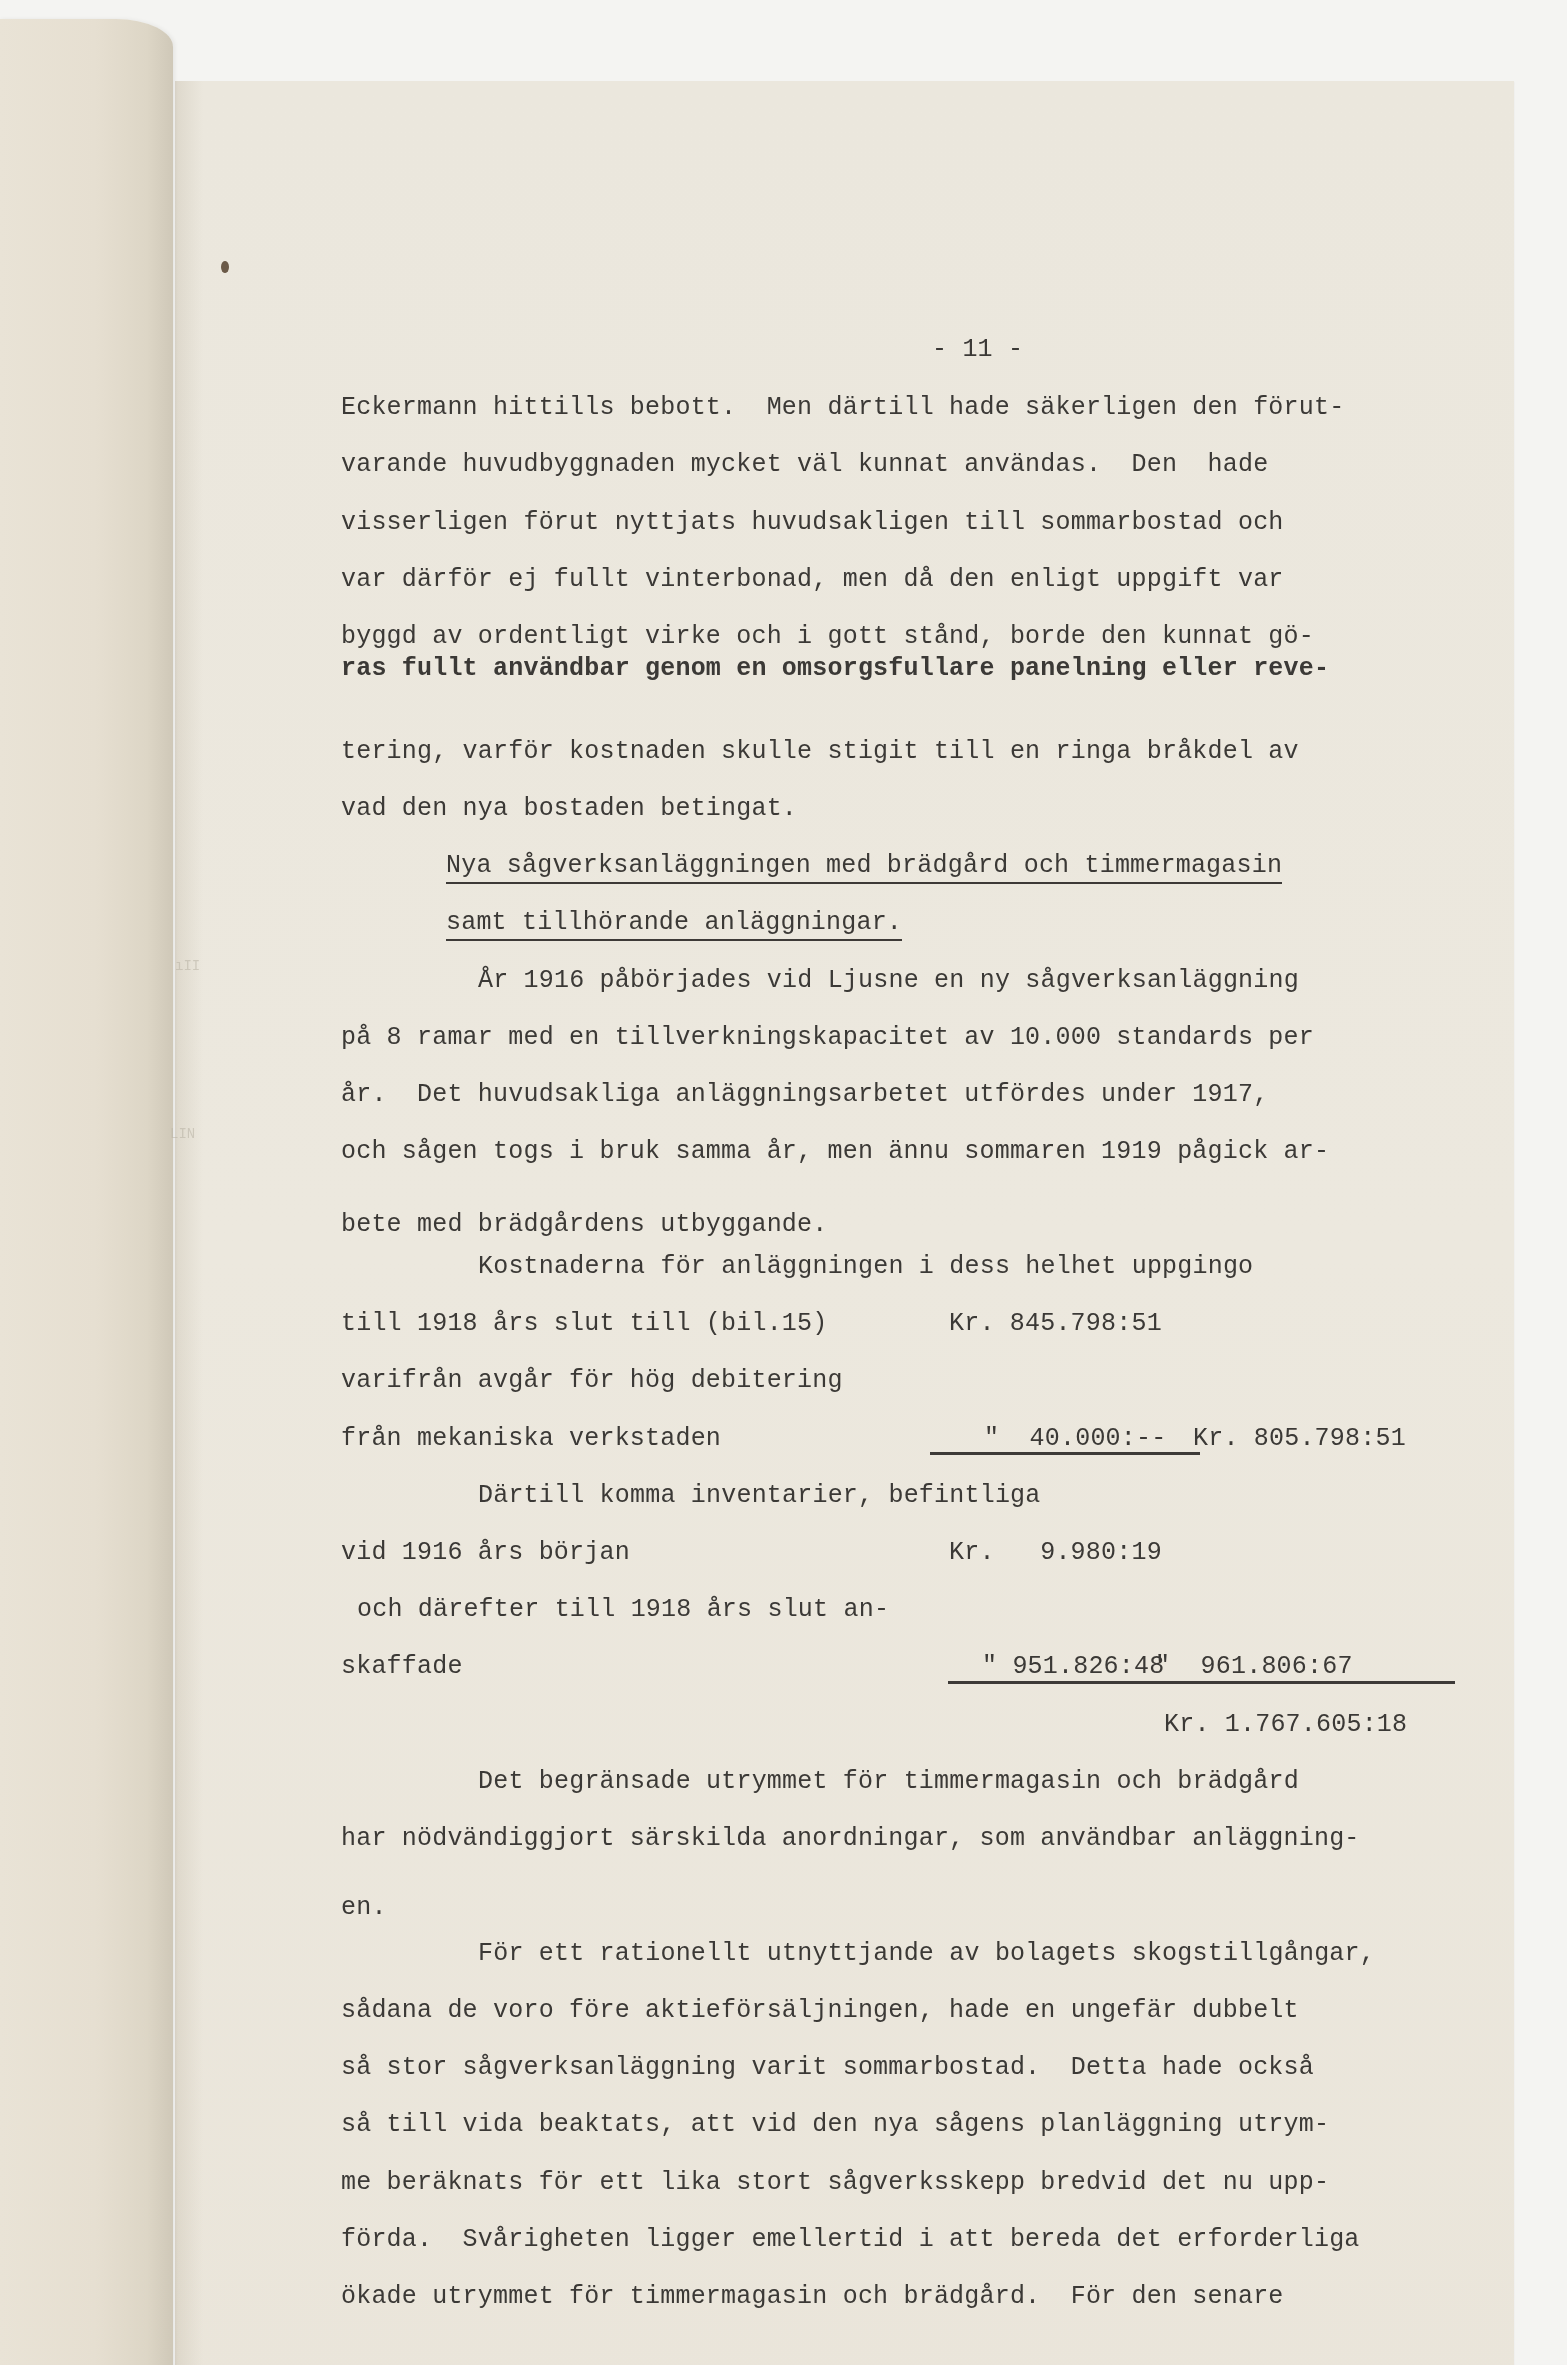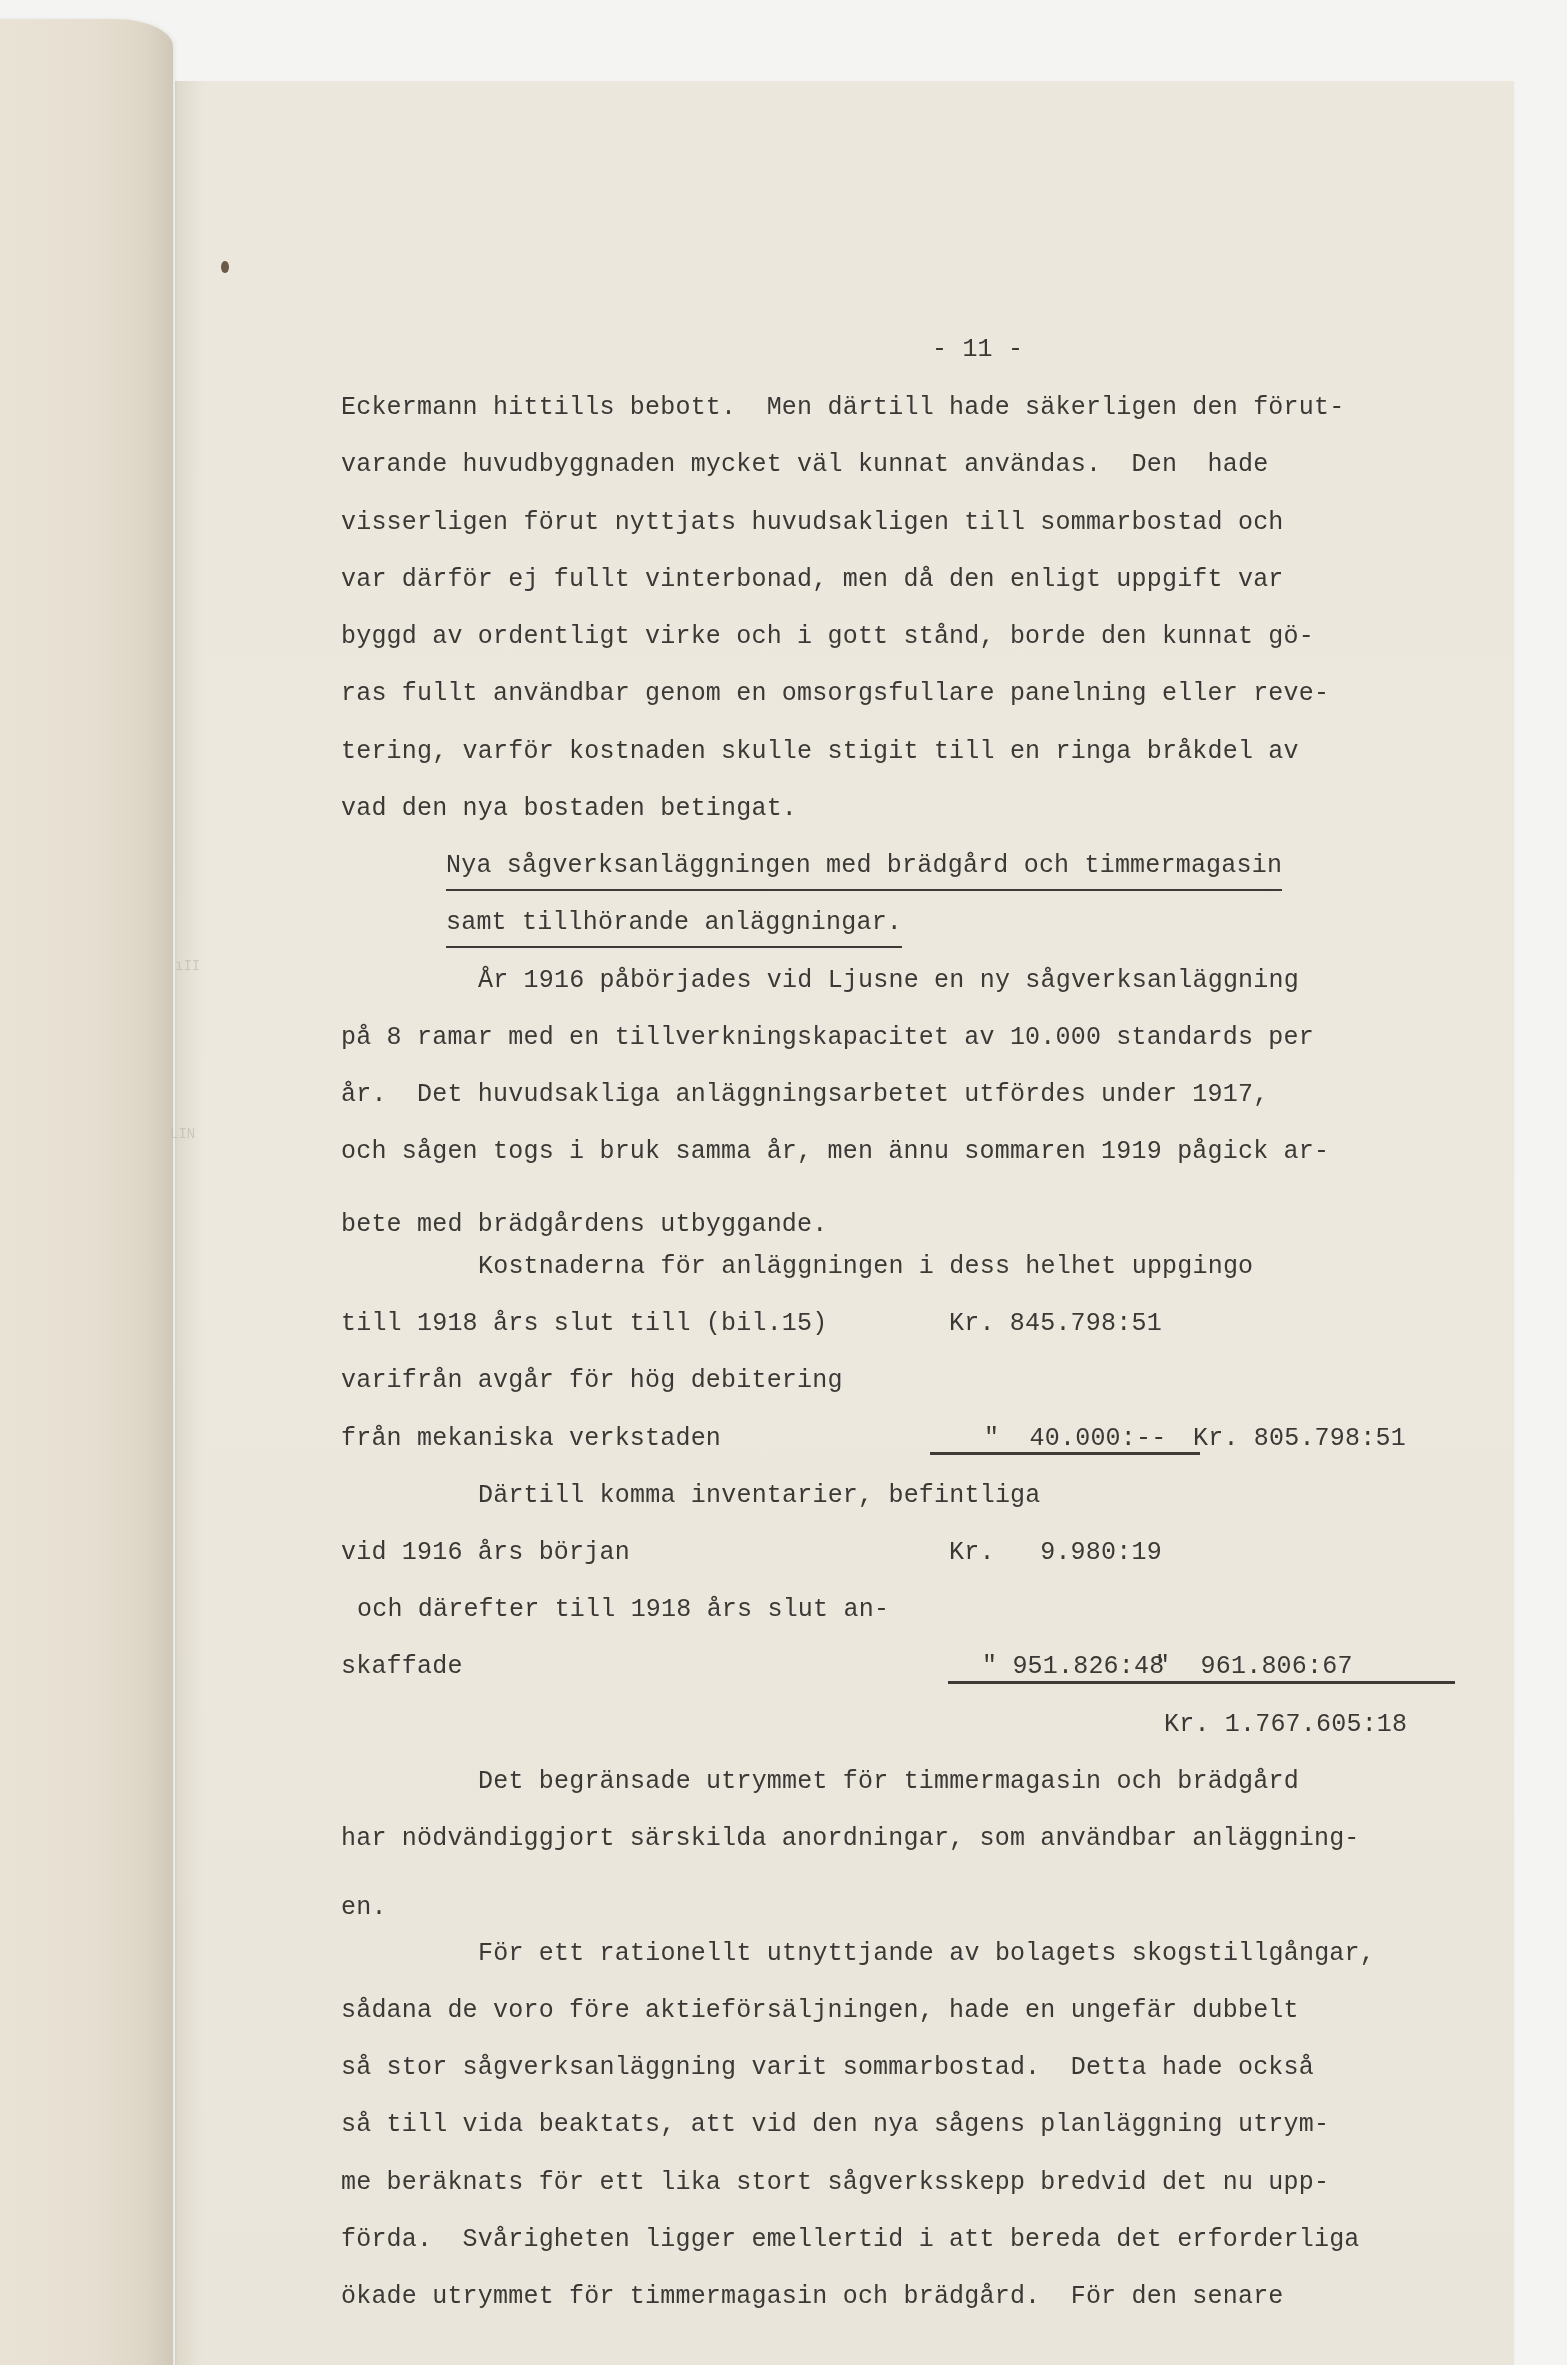--- a/index.html
+++ b/index.html
@@ -32,21 +32,21 @@
     background: linear-gradient(90deg, rgba(180,170,150,.25), rgba(180,170,150,0));
   }
   .speck { position: absolute; background: #6b5a48; border-radius: 50%; }
   .text {
     position: absolute; left: 341px; top: 0; width: 1159px;
     color: #3b3936; font-size: 25px; letter-spacing: 0.2px;
     font-family: "Liberation Mono", "DejaVu Sans Mono", monospace;
     z-index: 3;
   }
   .ln { position: absolute; white-space: pre; line-height: 1; }
-  .ul { border-bottom: 2.8px solid #3d3a37; padding-bottom: 11px; }
+  .ul { border-bottom: 2.8px solid #3d3a37; padding-bottom: 4px; }
   .rule { position: absolute; height: 2.8px; background: #3d3a37; }
 </style>
 </head>
 <body>
 
 <div class="left-page">
   <span class="ghost" style="left:175px;top:939px;">ıII</span>
   <span class="ghost" style="left:170px;top:1107px;">LIN</span>
 </div>
 
@@ -56,21 +56,21 @@
 
 <div class="text">
   <div class="ln" style="left:591px;top:337px;">- 11 -</div>
 
   <div>
     <div class="ln" style="left:0;top:395px;">Eckermann hittills bebott.  Men därtill hade säkerligen den förut-</div>
     <div class="ln" style="left:0;top:452px;">varande huvudbyggnaden mycket väl kunnat användas.  Den  hade</div>
     <div class="ln" style="left:0;top:510px;">visserligen förut nyttjats huvudsakligen till sommarbostad och</div>
     <div class="ln" style="left:0;top:567px;">var därför ej fullt vinterbonad, men då den enligt uppgift var</div>
     <div class="ln" style="left:0;top:624px;">byggd av ordentligt virke och i gott stånd, borde den kunnat gö-</div>
-    <div class="ln" style="left:0;top:681px;">ras fullt användbar genom en omsorgsfullare panelning eller reve-</div>
+    <div class="ln" style="left:0;top:656px;font-weight:bold;">ras fullt användbar genom en omsorgsfullare panelning eller reve-</div>
     <div class="ln" style="left:0;top:739px;">tering, varför kostnaden skulle stigit till en ringa bråkdel av</div>
     <div class="ln" style="left:0;top:796px;">vad den nya bostaden betingat.</div>
   </div>
 
   <div>
     <div class="ln ul" style="left:105px;top:853px;">Nya sågverksanläggningen med brädgård och timmermagasin</div>
     <div class="ln ul" style="left:105px;top:910px;">samt tillhörande anläggningar.</div>
   </div>
 
   <div>

